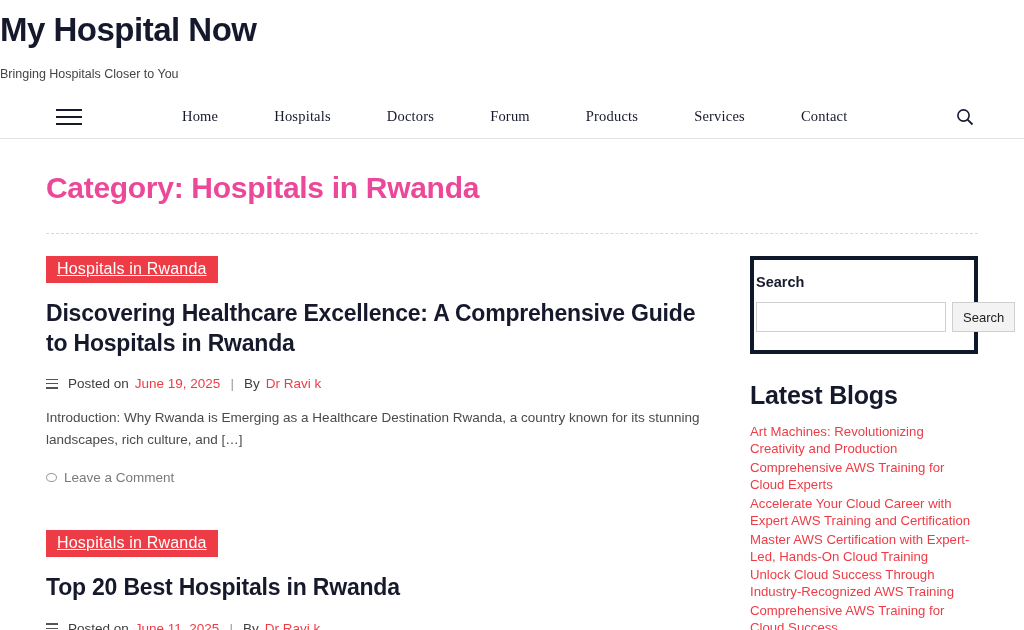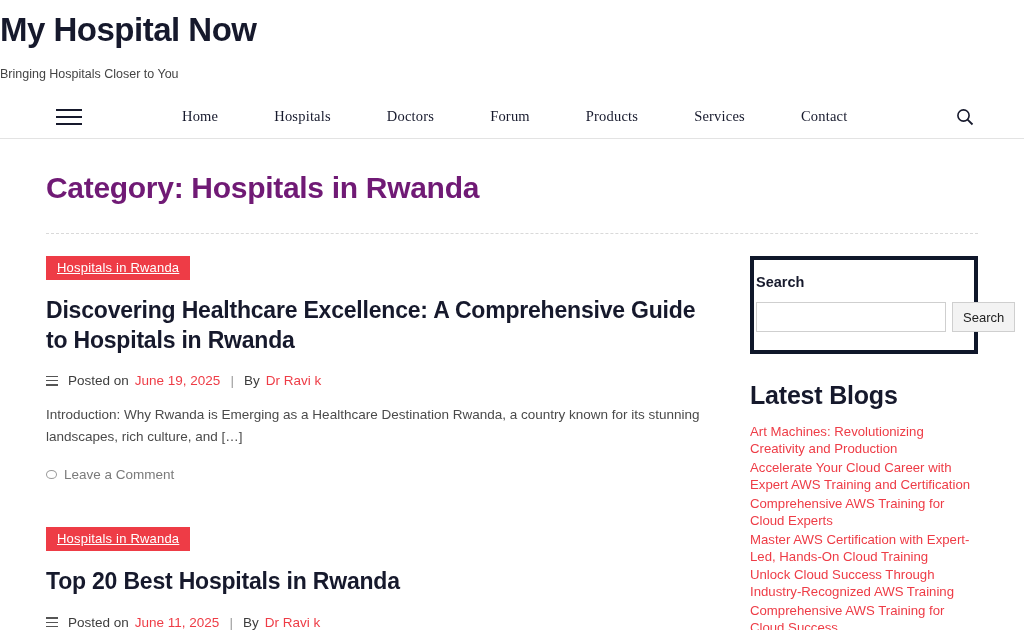--- a/index.html
+++ b/index.html
@@ -72,40 +72,40 @@
     cursor: pointer;
     display: flex;
     align-items: center;
   }
   .page-wrap {
     padding: 0 46px;
   }
   .page-title {
     font-size: 30px;
     font-weight: bold;
-    color: #701a75;
+    color: #ec4899;
     margin: 32px 0 0 0;
     letter-spacing: -0.3px;
   }
   .title-divider {
     margin-top: 28px;
     border-bottom: 1px dashed #d9d9d9;
   }
   .content-cols {
     display: flex;
     margin-top: 22px;
     gap: 30px;
   }
   .main-col { width: 718px; }
   .side-col { width: 228px; }
   .cat-badge {
     display: inline-block;
     background: #ee3c46;
     color: #fff;
-    font-size: 13px;
+    font-size: 16px;
     padding: 4px 11px 5px 11px;
     letter-spacing: 0.2px;
   }
   .post-title {
     font-size: 23px;
     line-height: 1.28;
     font-weight: bold;
     color: #16192c;
     margin: 16px 0 0 0;
     letter-spacing: -0.2px;
@@ -295,24 +295,24 @@
           <button>Search</button>
         </div>
       </div>
 
       <div class="widget-title">Latest Blogs</div>
       <ul class="blog-list">
         <li>
             <a href="#">Art Machines: Revolutionizing Creativity and Production</a>
           </li>
         <li>
+            <a href="#">Comprehensive AWS Training for Cloud Experts</a>
+          </li>
+        <li>
             <a href="#">Accelerate Your Cloud Career with Expert AWS Training and Certification</a>
-          </li>
-        <li>
-            <a href="#">Comprehensive AWS Training for Cloud Experts</a>
           </li>
         <li>
             <a href="#">Master AWS Certification with Expert-Led, Hands-On Cloud Training</a>
           </li>
         <li>
             <a href="#">Unlock Cloud Success Through Industry-Recognized AWS Training</a>
           </li>
         <li>
             <a href="#">Comprehensive AWS Training for Cloud Success</a>
           </li>

